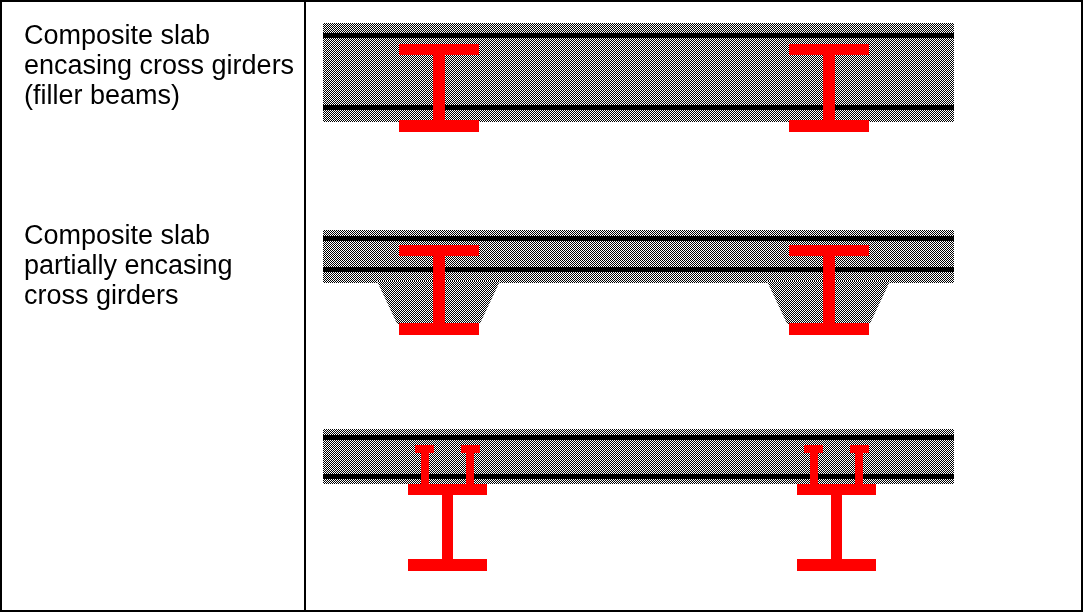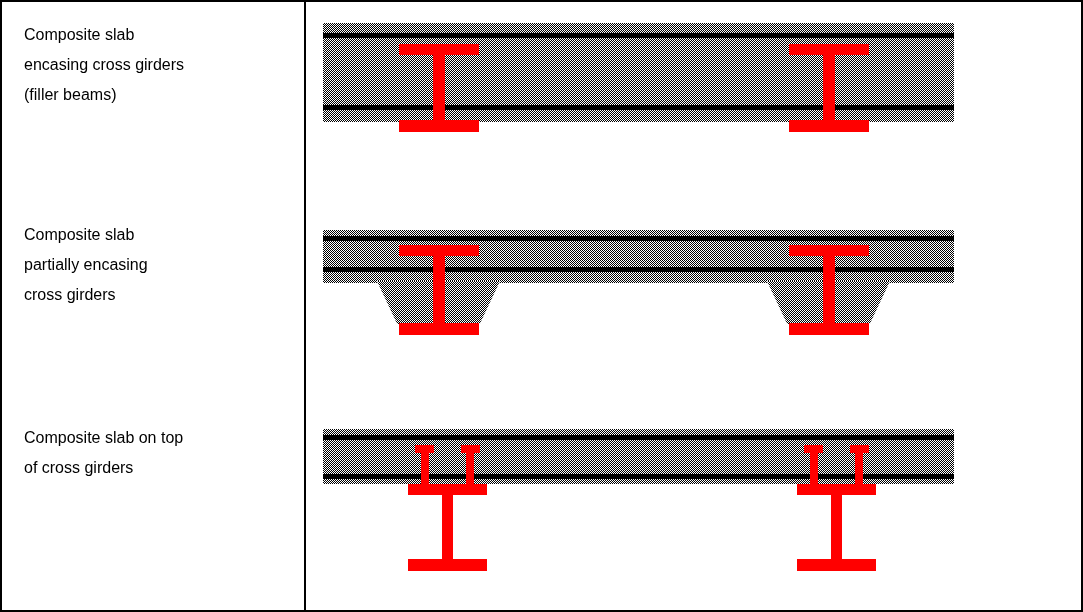--- a/index.html
+++ b/index.html
@@ -13,21 +13,21 @@
     overflow:hidden;
   }
   .divider{
     position:absolute;
     left:302px;top:0;bottom:0;width:2px;
     background:#000;
   }
   .label{
     position:absolute;
     left:22px;width:272px;
-    font-size:16px;line-height:30px;
+    font-size:27px;line-height:30px;
     color:#000;
     white-space:pre-line;
   }
   .label-1{top:18px;}
   .label-2{top:218px;}
   .label-3{top:421px;}
   .shape{position:absolute;}
   .concrete{
     background-color:#c0c0c0;
     background-image:conic-gradient(#000 0 90deg,#fff 90deg 180deg,#000 180deg 270deg,#fff 270deg 360deg);
@@ -43,22 +43,20 @@
   <div class="divider"></div>
 
   <div class="label label-1">Composite slab
 encasing cross girders
 (filler beams)</div>
 
   <div class="label label-2">Composite slab
 partially encasing
 cross girders</div>
 
-  <div class="label label-3">Composite slab on top
-of cross girders</div>
 
   <div id="diagram-layer">
       <div class="shape concrete" style="left: 321px; top: 21px; width: 631px; height: 99px;"></div>
       <div class="shape line" style="left: 321px; top: 31px; width: 631px; height: 5px;"></div>
       <div class="shape line" style="left: 321px; top: 103px; width: 631px; height: 5px;"></div>
       <div class="shape steel" style="left: 431px; top: 45px; width: 12px; height: 83px;"></div>
       <div class="shape steel" style="left: 397px; top: 42px; width: 80px; height: 11px;"></div>
       <div class="shape steel" style="left: 397px; top: 118px; width: 80px; height: 12px;"></div>
       <div class="shape steel" style="left: 821px; top: 45px; width: 12px; height: 83px;"></div>
       <div class="shape steel" style="left: 787px; top: 42px; width: 80px; height: 11px;"></div>

